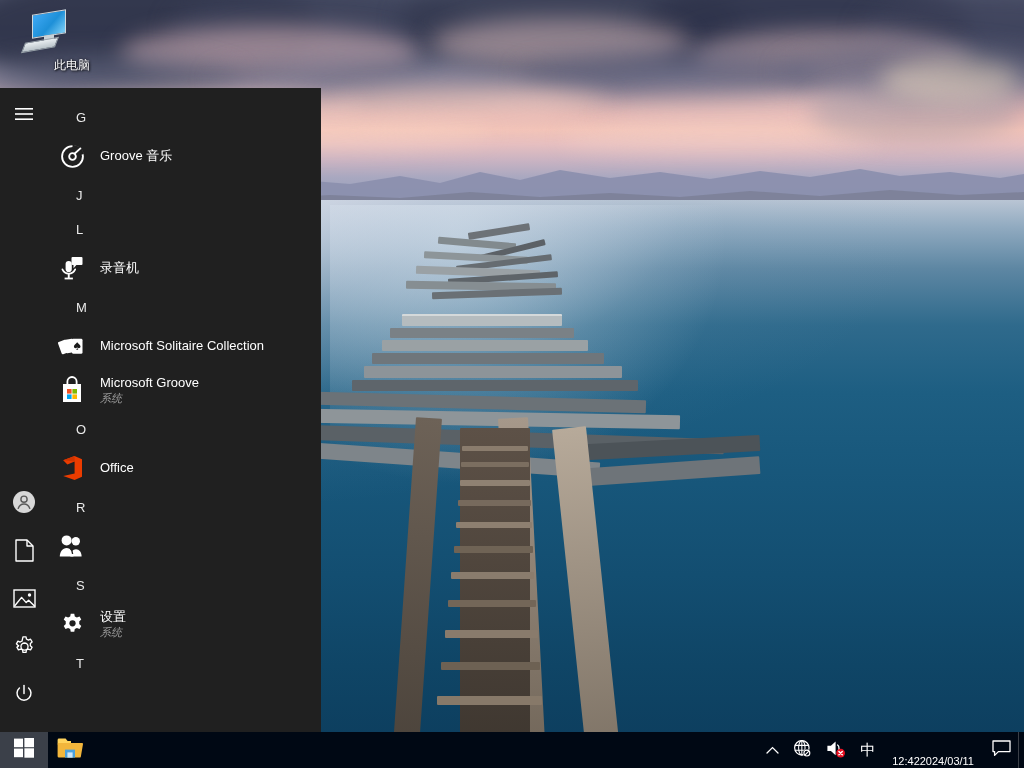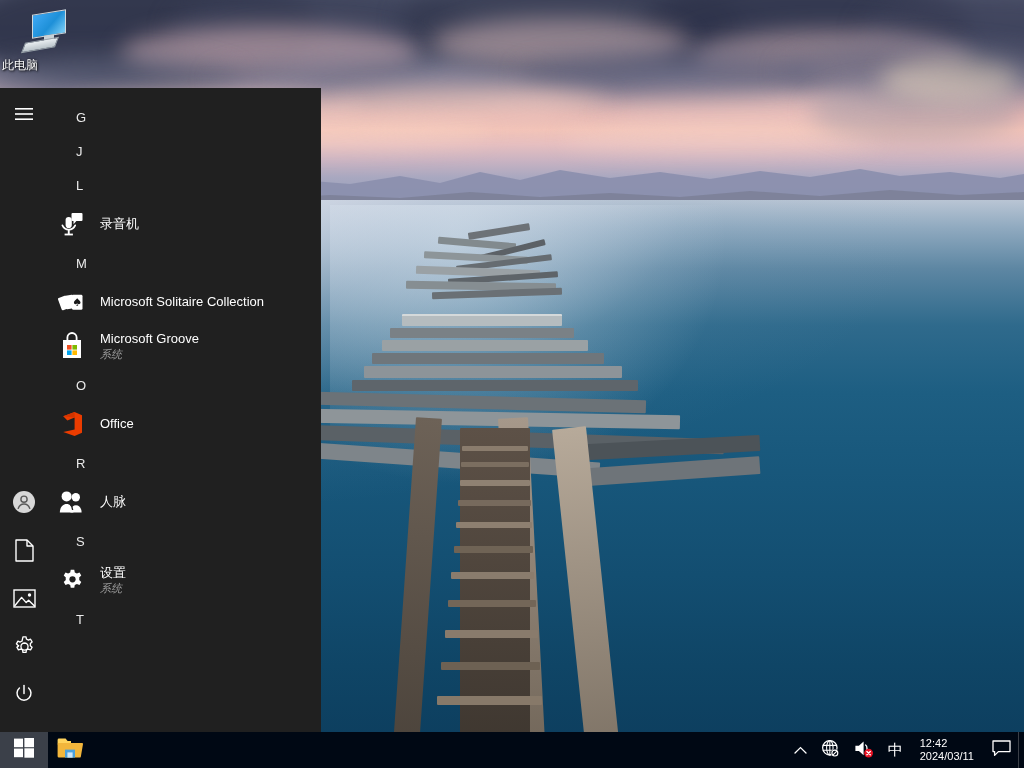--- a/index.html
+++ b/index.html
@@ -56,21 +56,21 @@
     background:radial-gradient(ellipse at 30% 10%, rgba(220,230,240,0.55), rgba(220,230,240,0) 65%);
     pointer-events:none;
   }
 
   
   #pier { position:absolute; left:320px; top:200px; width:704px; height:568px; }
   .plank { position:absolute; border-radius:1px; }
 
   
   .desk-icon {
-    position:absolute; width:88px; text-align:left;
+    position:absolute; width:88px; text-align:right;
     color:#fff; font-size:12px; line-height:15px;
     text-shadow:1px 1px 2px rgba(0,0,0,0.85), 0 0 3px rgba(0,0,0,0.7);
     cursor:default;
   }
   .desk-icon .glyph { height:50px; display:flex; align-items:center; justify-content:center; }
 
   
   .pc-mon { position:relative; width:46px; height:44px; }
   .pc-screen {
     position:absolute; left:9px; top:1px; width:34px; height:24px;
@@ -149,21 +149,21 @@
   }
   #tray {
     margin-left:auto; height:36px; display:flex; align-items:center;
     padding-right:0px;
   }
   .tray-btn {
     height:36px; display:flex; align-items:center; justify-content:center;
     padding:0 7px; cursor:default; color:#fff;
   }
   #clock {
-    height:36px; display:flex; flex-direction:column; align-items:flex-start; justify-content:center;
+    height:36px; display:flex; flex-direction:row; align-items:flex-end; justify-content:center;
     padding:0 10px; color:#fff; font-size:11px; line-height:13px; cursor:default;
   }
   #ime { font-size:15px; color:#fff; }
   #notif { width:34px; }
   .show-desktop { width:6px; height:36px; border-left:1px solid #3a3f47; }
 </style>
 </head>
 <body>
 
 <div id="desktop">
@@ -314,20 +314,33 @@
           </svg>
         </span>
       </div>
     </div>
   </div>
 
   <div id="start-apps">
 
     <div class="grp-letter">G</div>
 
+    <div class="app-row">
+      <div class="app-ico">
+        <svg width="25" height="25" viewBox="0 0 24 24">
+          <circle cx="12" cy="12" r="10" fill="none" stroke="#fff" stroke-width="1.8"></circle>
+          <circle cx="12" cy="12" r="3.2" fill="none" stroke="#fff" stroke-width="1.8"></circle>
+          <path d="M12 2.2 A9.8 9.8 0 0 1 21.6 10" fill="none" stroke="#202020" stroke-width="3"></path>
+          <path d="M13.9 9.3 L19.6 4.2" fill="none" stroke="#fff" stroke-width="1.8" stroke-linecap="round"></path>
+        </svg>
+      </div>
+      <div class="app-txt">
+        <div class="app-name">Groove 音乐</div>
+      </div>
+    </div>
 
     <div class="grp-letter">J</div>
 
 
     <div class="grp-letter">L</div>
 
     <div class="app-row">
       <div class="app-ico">
         <svg width="26" height="26" viewBox="0 0 26 26">
           <rect x="12.5" y="2" width="11" height="8" rx="1" fill="#fff"></rect>
@@ -396,23 +409,20 @@
 
     <div class="app-row">
       <div class="app-ico">
         <svg width="28" height="24" viewBox="0 0 28 24">
           <circle cx="17.8" cy="7.2" r="4.2" fill="#fff"></circle>
           <path d="M12.4 22.6c0-4.4 2.4-7.4 5.6-7.4s5.6 3.0 5.6 7.4z" fill="#fff"></path>
           <circle cx="8.6" cy="6.4" r="5.0" fill="#fff"></circle>
           <path d="M1.8 22.6c0-5.0 2.8-8.6 6.8-8.6s6.8 3.6 6.8 8.6z" fill="#fff"></path>
           <path d="M12.4 14.6c1.2 1.2 2.0 3.2 2.2 5.4" fill="none" stroke="#202020" stroke-width="1.3"></path>
         </svg>
-      </div>
-      <div class="app-txt">
-        <div class="app-name">人脉</div>
       </div>
     </div>
 
     <div class="grp-letter">S</div>
 
     <div class="app-row">
       <div class="app-ico">
         <svg width="25" height="25" viewBox="0 0 24 24">
           <path fill="#fff" d="M10.3 1.6h3.4l.5 2.7c.72.23 1.4.57 2.0 1.02l2.52-1.04 1.7 2.95-2.02 1.8c.09.4.13.82.13 1.25l0 .04c0 .43-.04.85-.13 1.25l2.02 1.8-1.7 2.95-2.52-1.04c-.6.45-1.28.79-2.0 1.02l-.5 2.7h-3.4l-.5-2.7a7.3 7.3 0 0 1-2.0-1.02l-2.52 1.04-1.7-2.95 2.02-1.8a7.6 7.6 0 0 1-.13-1.29c0-.43.04-.85.13-1.25l-2.02-1.8 1.7-2.95 2.52 1.04c.6-.45 1.28-.79 2.0-1.02z"></path>
           <circle cx="12" cy="10.8" r="3.0" fill="#202020"></circle>

